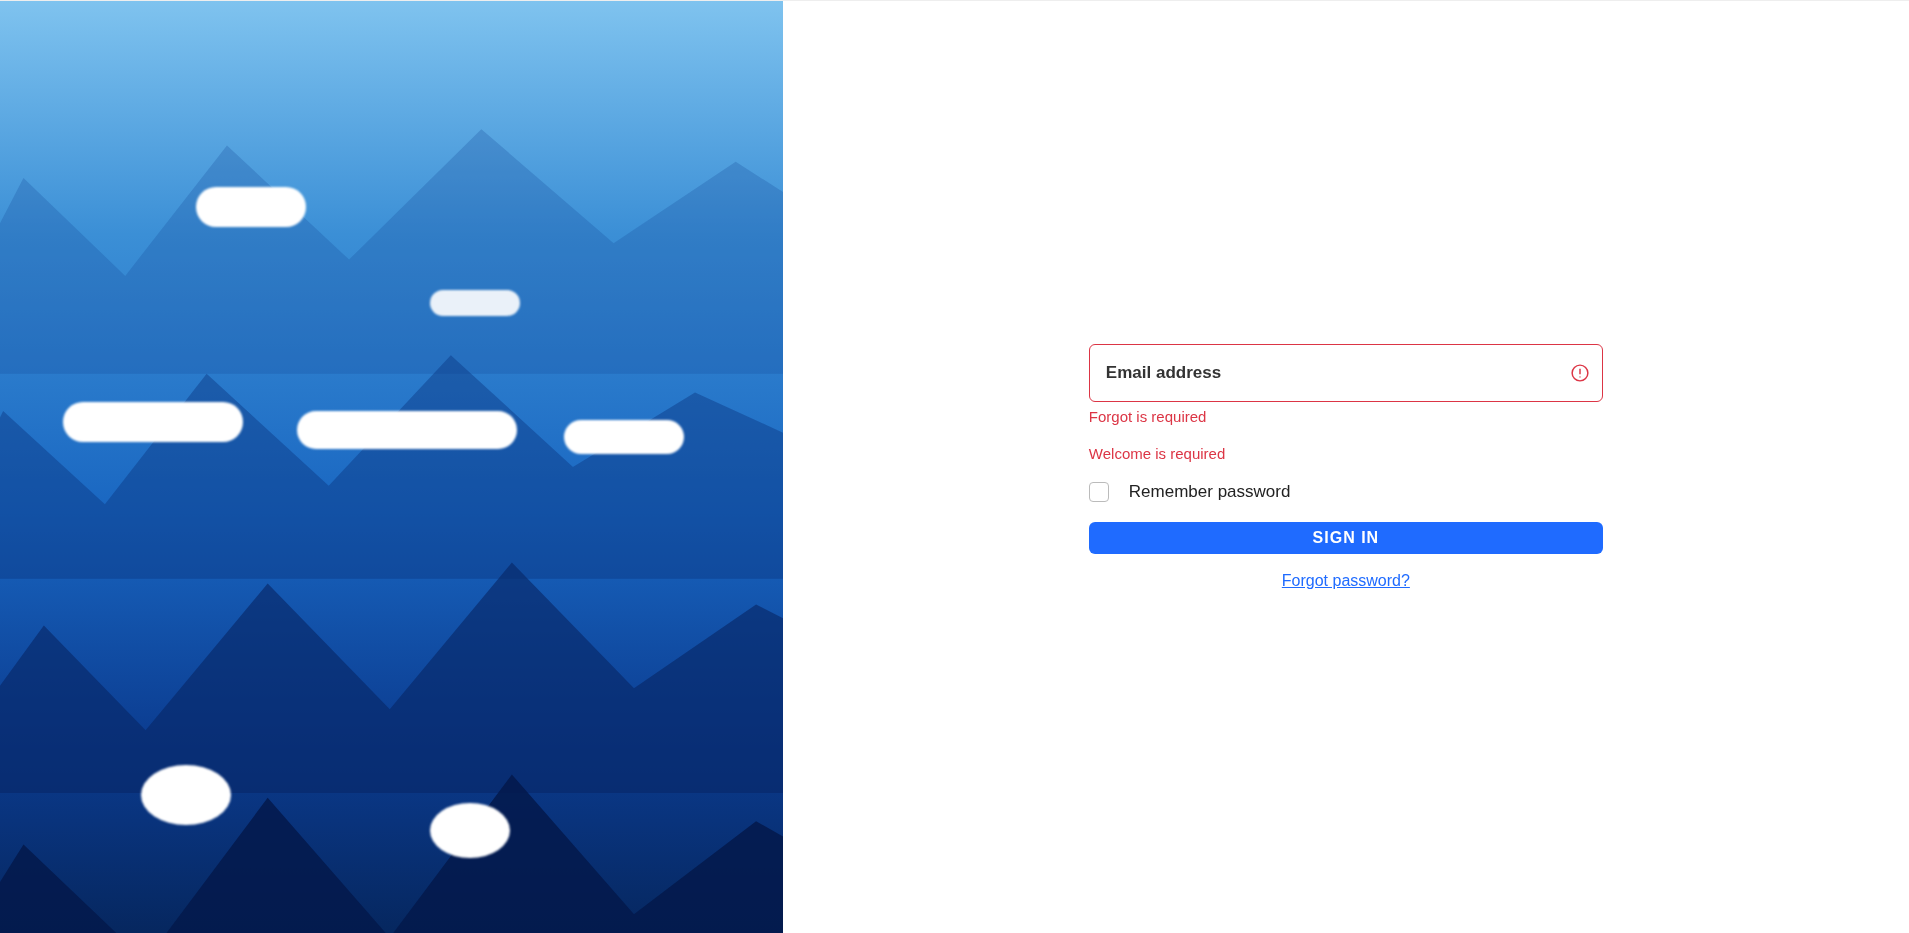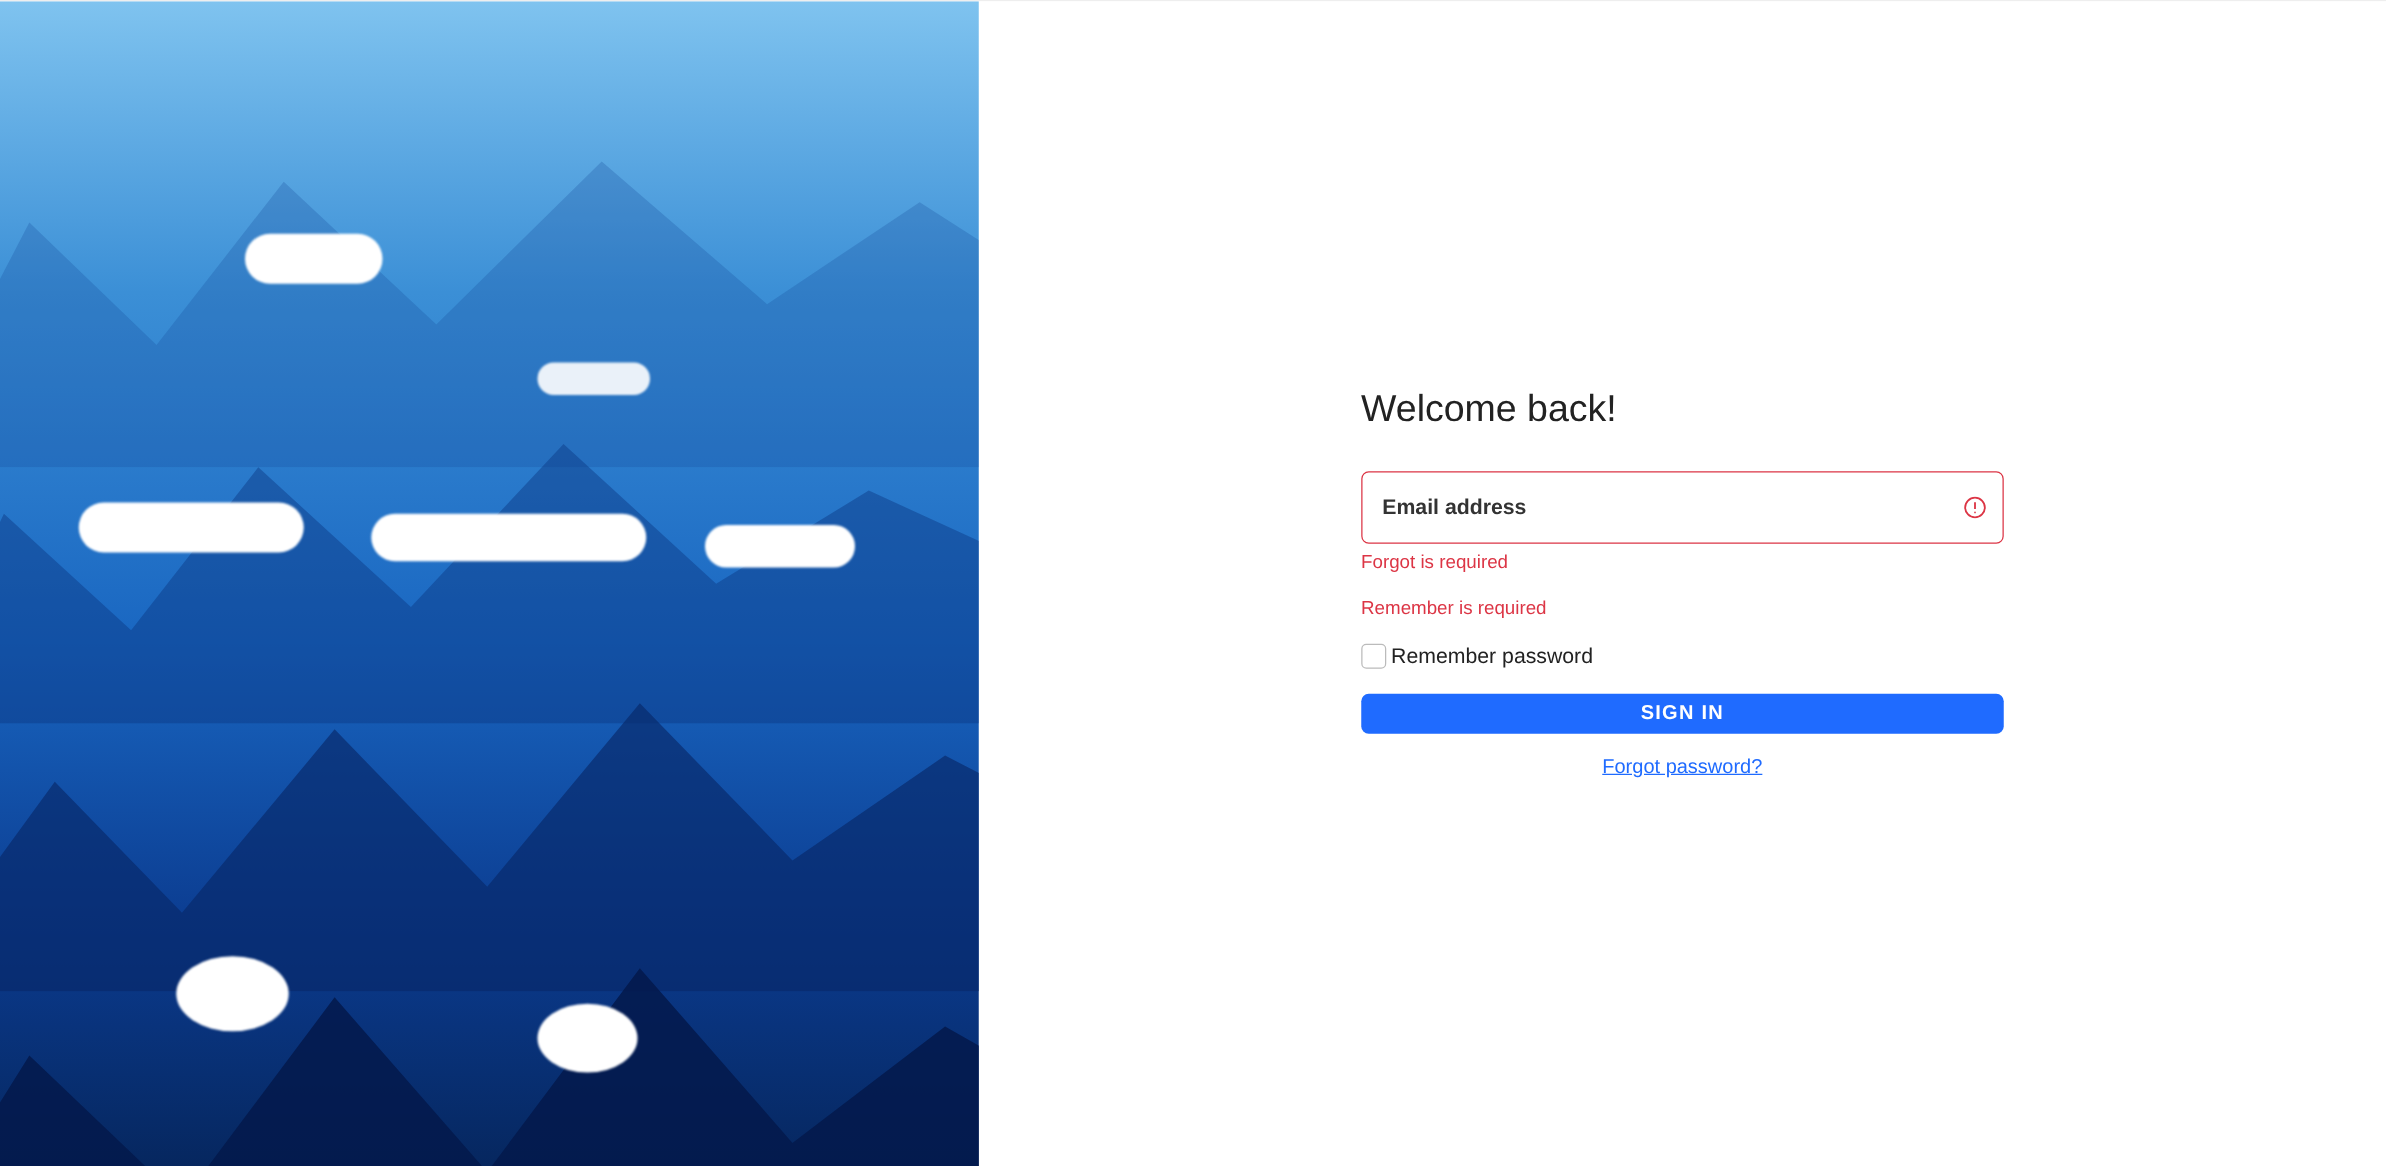--- a/index.html
+++ b/index.html
@@ -74,21 +74,21 @@
     color:#dc3545;
   }
   .err-msg {
     color:#dc3545;
     font-size:15px;
     margin: 6px 0 20px 0;
   }
   .remember {
     display:flex;
     align-items:center;
-    gap:4px;
+    gap:20px;
     margin: 4px 0 20px 0;
   }
   .remember input[type=checkbox]{
     width:20px; height:20px;
     border:1px solid #bbb;
     border-radius:4px;
     appearance:none;
     background:#fff;
     cursor:pointer;
   }
@@ -130,35 +130,34 @@
   <div class="cloud c3"></div>
   <div class="cloud c4"></div>
   <div class="cloud c5"></div>
   <div class="cloud c6"></div>
   <div class="cloud c7"></div>
 </div>
 
 <div class="right">
   <div class="form-wrap">
 
-    <h1 class="title">Welcome back!</h1>
 
     <div class="field">
       <input type="text" placeholder="Email address" style="">
       <span class="err-icon">
         <svg viewBox="0 0 16 16" fill="none" stroke="currentColor" stroke-width="1.3">
           <circle cx="8" cy="8" r="7"></circle>
           <line x1="8" y1="4.2" x2="8" y2="9"></line>
           <circle cx="8" cy="11.5" r="0.6" fill="currentColor" stroke="none"></circle>
         </svg>
       </span>
     </div>
     <div class="err-msg">Forgot is required</div>
 
-    <div class="err-msg">Remember is required</div>
+    <div class="err-msg">Welcome is required</div>
 
     <div class="remember">
       <input type="checkbox" id="rem" style="">
       <label for="rem">Remember password</label>
     </div>
 
     <button class="signin-btn">SIGN IN</button>
 
     <div class="forgot">
       <a>Forgot password?</a>

